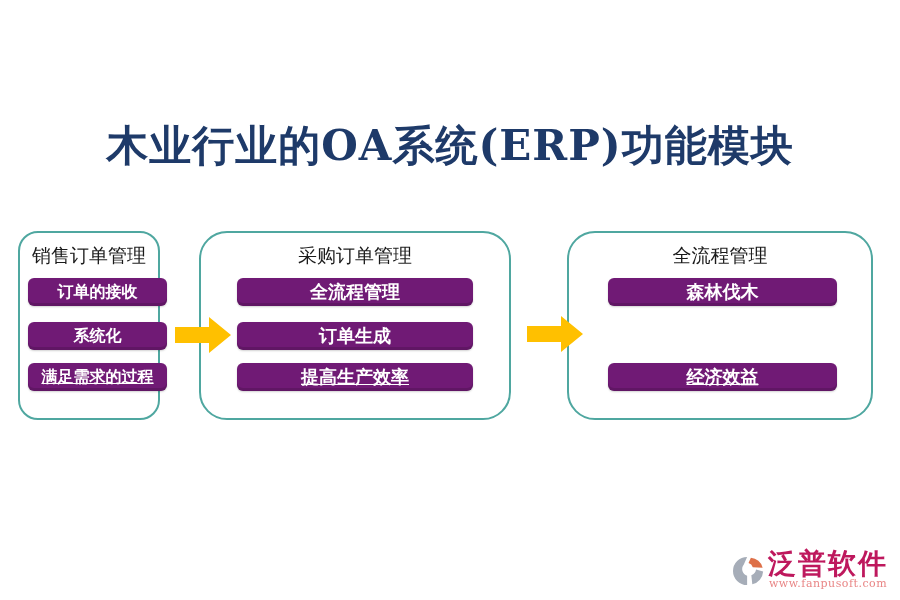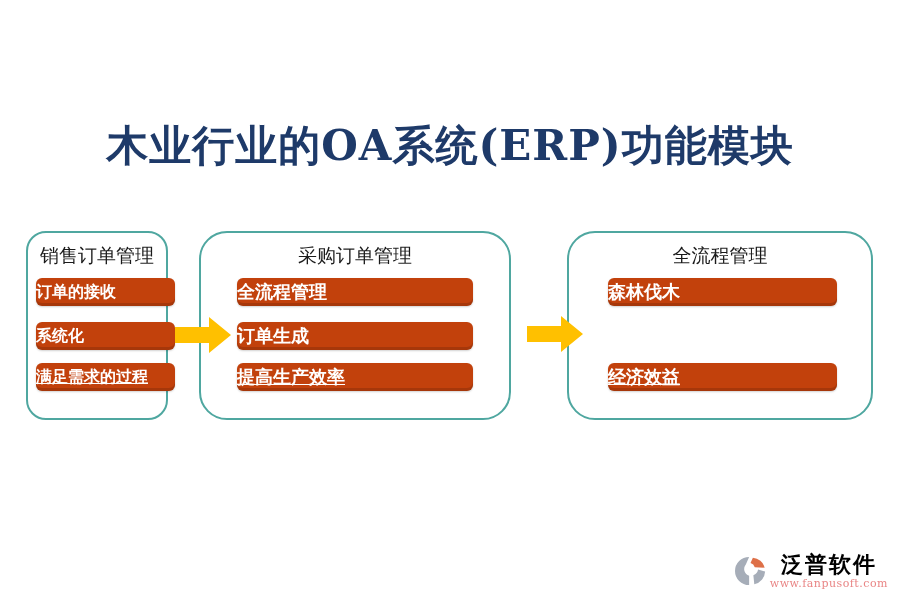--- a/index.html
+++ b/index.html
@@ -22,39 +22,39 @@
     line-height:1.15;
   }
   .box{
     position:absolute;
     top:231px;height:189px;
     border:2px solid #4FA7A0;
     border-radius:28px;
     background:#fff;
     box-sizing:border-box;
   }
-  .box1{left:26px;width:142px;border-radius:20px;}
+  .box1{left:18px;width:142px;border-radius:20px;}
   .box2{left:199px;width:312px;}
   .box3{left:567px;width:306px;}
   .box-title{
     position:absolute;
     top:11px;left:0;right:0;
     text-align:center;
     font-size:19px;
     color:#1a1a1a;
     line-height:22px;
   }
   .pill{
     position:absolute;
     height:28px;
     border-radius:6px;
-    background:#c2410c;
+    background:#701a75;
     color:#fff;
     font-weight:bold;
-    text-align:left;
+    text-align:center;
     line-height:28px;
     font-size:18px;
     box-shadow:inset 0 -3px 0 rgba(0,0,0,0.14), 0 1px 2px rgba(0,0,0,0.18);
   }
   .pill.r1{top:45px;}
   .pill.r2{top:89px;}
   .pill.r3{top:130px;text-decoration:underline;}
   .box1 .pill{left:8px;width:139px;font-size:16px;}
   .box2 .pill{left:36px;width:236px;}
   .box3 .pill{left:39px;width:229px;}
@@ -67,23 +67,23 @@
   .watermark{
     position:absolute;
     right:12px;bottom:10px;
     display:flex;
     align-items:flex-start;
     gap:3px;
   }
   .wm-logo{margin-top:3px;}
   .wm-text{display:flex;flex-direction:column;align-items:center;}
   .wm-brand{
-    font-size:22px;
+    font-size:28px;
     font-weight:bold;
-    color:#000000;
+    color:#be185d;
     letter-spacing:2px;
     line-height:24px;
   }
   .wm-url{
     font-size:11px;
     font-weight:normal;
     color:#E98585;
     letter-spacing:0.5px;
     line-height:13px;
     margin-top:1px;

